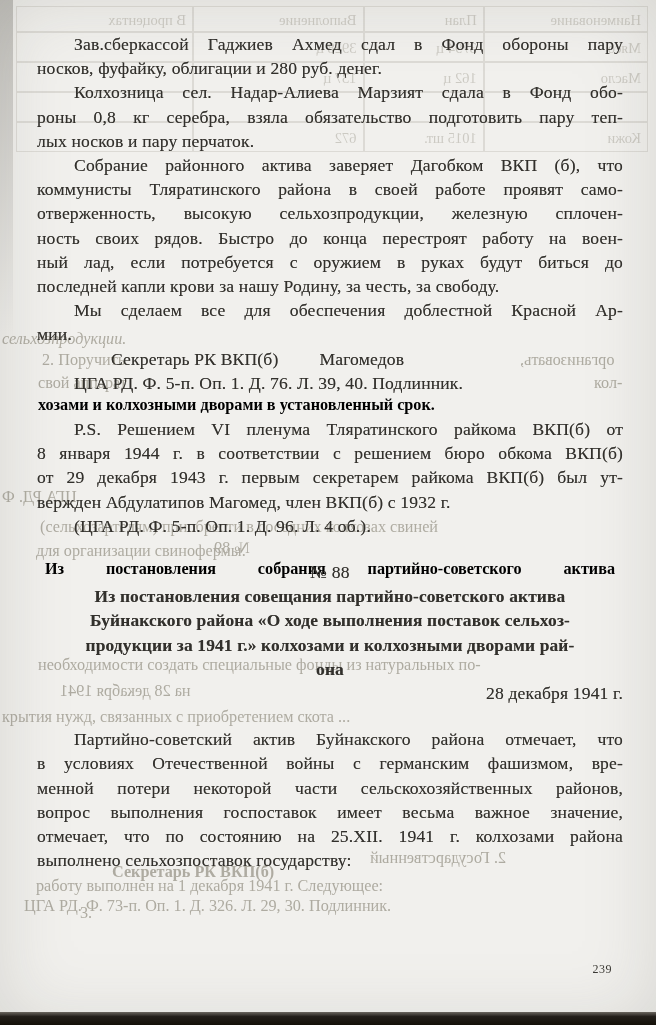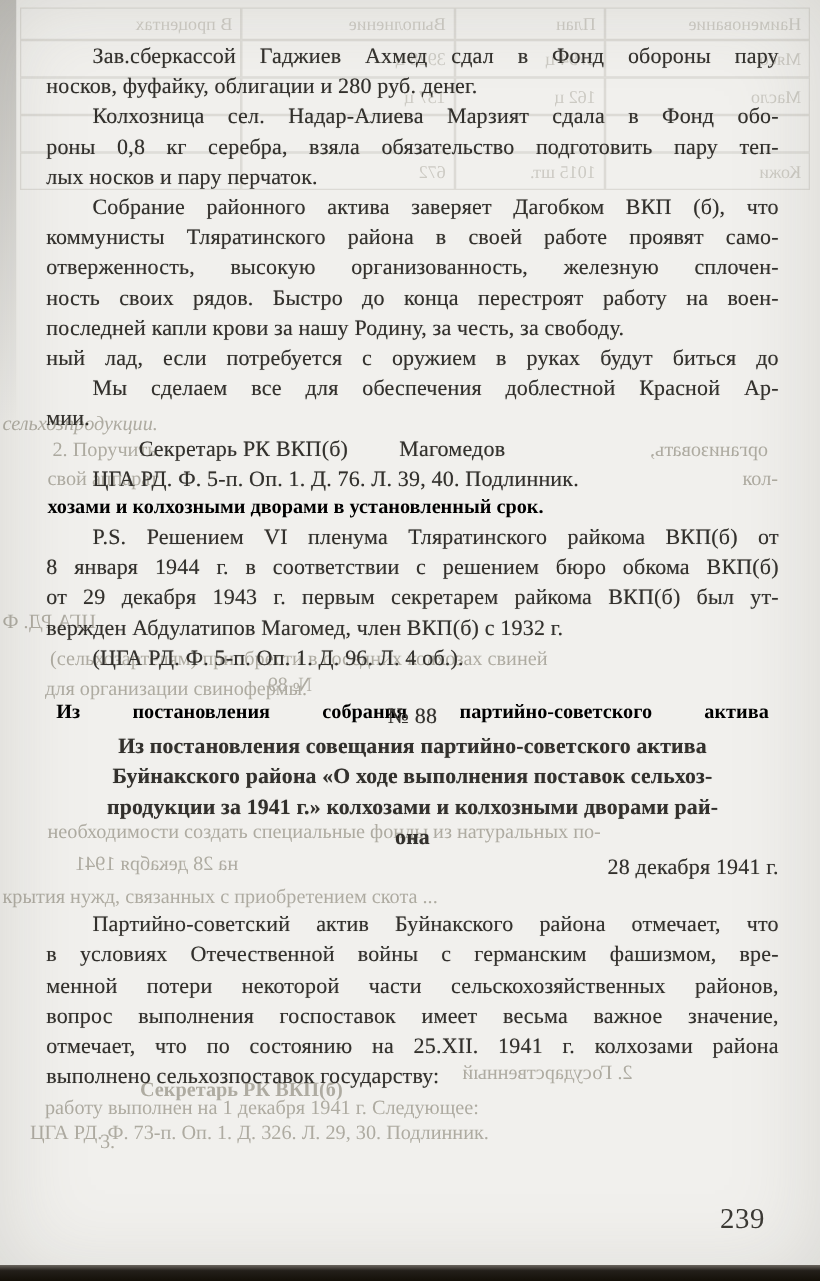--- a/index.html
+++ b/index.html
@@ -28,21 +28,21 @@
     text-shadow:0 0 .6px rgba(54,51,46,.5);}
   .line.j{text-align:justify;text-align-last:justify;}
   .line.ind{padding-left:37px;}
   .line.sig{padding-left:74px;}
   .line.center{text-align:center;}
   .line.bold{font-weight:700;font-size:17.4px;text-align:center;}
   .line.right{text-align:right;}
   .line.blank{height:22px;min-height:22px;line-height:22px;}
 
   .page-num{position:absolute;right:44px;top:962px;z-index:3;
-    font-size:23px;color:#3a3833;letter-spacing:.5px;}
+    font-size:12px;color:#3a3833;letter-spacing:.5px;}
 
   
   #ghosts{position:absolute;inset:0;z-index:2;pointer-events:none;}
   .ghost{position:absolute;white-space:nowrap;font-size:16.2px;line-height:20px;
     color:#aeaba1;filter:blur(.5px);}
   .ghost.b{font-weight:700;color:#000000;}
   .ghost.mir{transform:scaleX(-1);}
   .ghost.j{white-space:normal;text-align:justify;text-align-last:justify;}
 
   .gtable{position:absolute;left:16px;top:6px;width:632px;z-index:1;
@@ -115,24 +115,24 @@
     </div>
 
   <div id="textcol">
       <div class="line j ind">Зав.сберкассой Гаджиев Ахмед сдал в Фонд обороны пару</div>
       <div class="line ">носков, фуфайку, облигации и 280 руб. денег.</div>
       <div class="line j ind">Колхозница сел. Надар-Алиева Марзият сдала в Фонд обо-</div>
       <div class="line j">роны 0,8 кг серебра, взяла обязательство подготовить пару теп-</div>
       <div class="line ">лых носков и пару перчаток.</div>
       <div class="line j ind">Собрание районного актива заверяет Дагобком ВКП (б), что</div>
       <div class="line j">коммунисты Тляратинского района в своей работе проявят само-</div>
-      <div class="line j">отверженность, высокую организованность, железную сплочен-</div>
+      <div class="line j">отверженность, высокую сельхозпродукции, железную сплочен-</div>
       <div class="line j">ность своих рядов. Быстро до конца перестроят работу на воен-</div>
+      <div class="line j">ный лад, если потребуется с оружием в руках будут биться до</div>
       <div class="line ">последней капли крови за нашу Родину, за честь, за свободу.</div>
-      <div class="line j">ный лад, если потребуется с оружием в руках будут биться до</div>
       <div class="line j ind">Мы сделаем все для обеспечения доблестной Красной Ар-</div>
       <div class="line ">мии.</div>
       <div class="line sig">Секретарь РК ВКП(б)&nbsp;&nbsp;&nbsp;&nbsp;&nbsp;&nbsp;&nbsp;&nbsp;&nbsp;Магомедов</div>
       <div class="line ind">ЦГА РД. Ф. 5-п. Оп. 1. Д. 76. Л. 39, 40. Подлинник.</div>
       <div class="line blank"></div>
       <div class="line j ind">P.S. Решением VI пленума Тляратинского райкома ВКП(б) от</div>
       <div class="line j">8 января 1944 г. в соответствии с решением бюро обкома ВКП(б)</div>
       <div class="line j">от 29 декабря 1943 г. первым секретарем райкома ВКП(б) был ут-</div>
       <div class="line ">вержден  Абдулатипов Магомед, член ВКП(б) с 1932 г.</div>
       <div class="line ind">(ЦГА РД. Ф. 5-п. Оп. 1. Д. 96. Л. 4 об.).</div>

